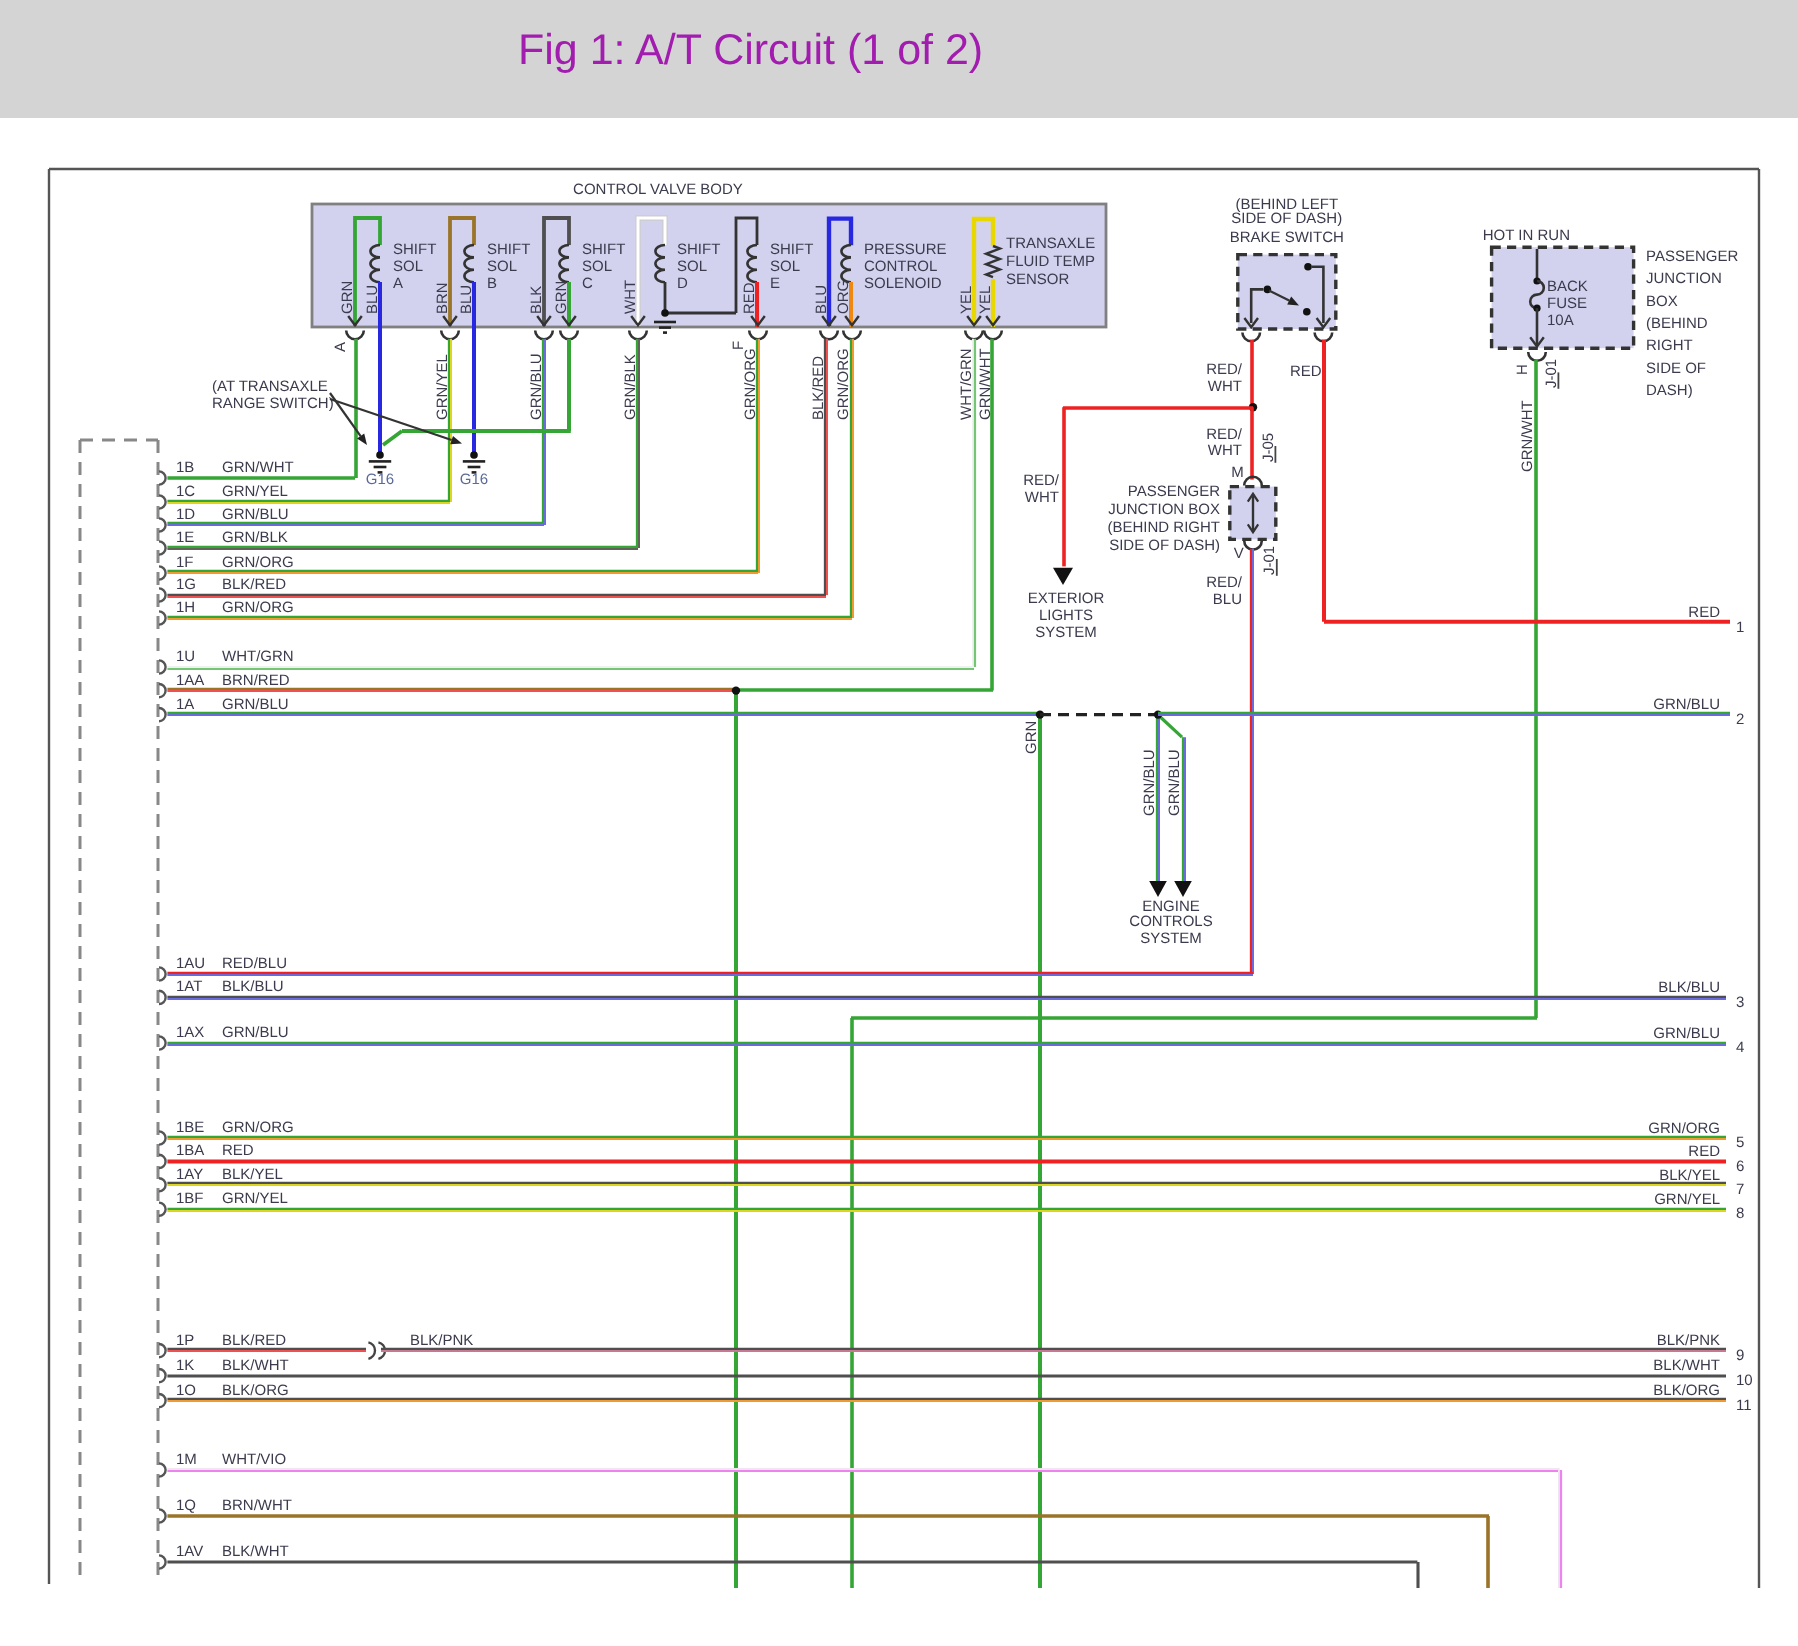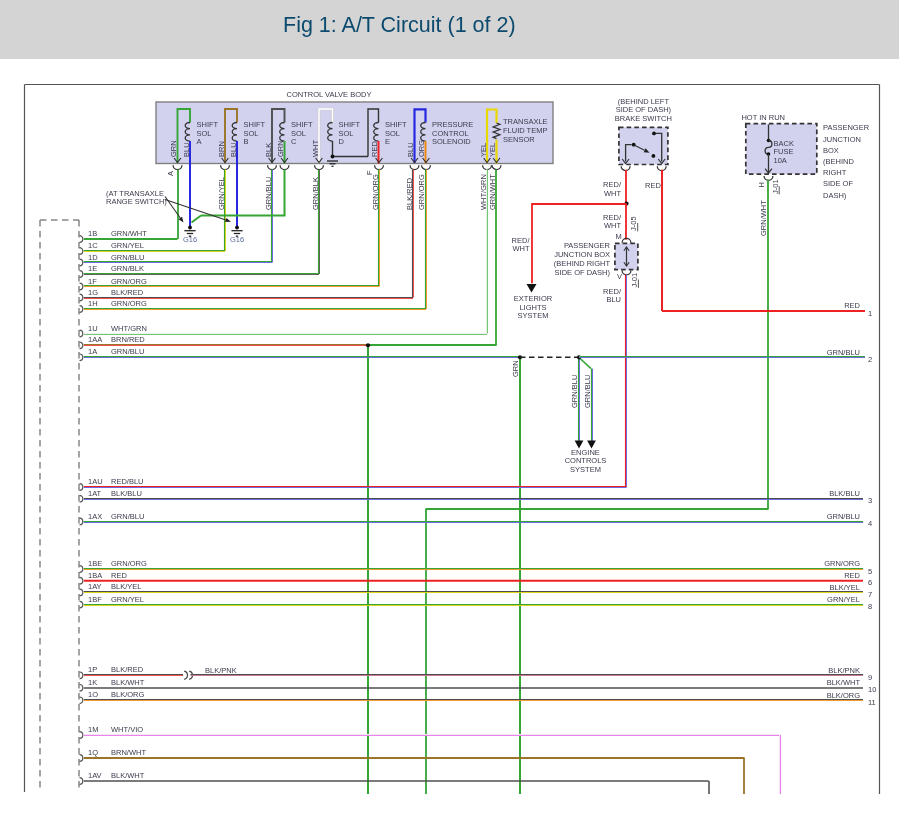--- a/index.html
+++ b/index.html
@@ -1,18 +1,18 @@
 <!DOCTYPE html>
 <html><head>
 <meta charset="utf-8">
 <style>
 html,body { margin:0; padding:0; background:#ffffff; }
 #page { position:relative; width:899px; height:823px; font-family:"Liberation Sans", sans-serif; overflow:hidden; }
 #hdr { position:absolute; left:0; top:0; width:899px; height:59px; background:#d4d4d4; }
-#title { position:absolute; left:259px; top:13px; font-size:21.5px; color:#0c4a6e;margin-left:24px; }
+#title { position:absolute; left:259px; top:13px; font-size:21.5px; color:#a21caf; }
 svg { position:absolute; left:0; top:0; }
 text { font-family:"Liberation Sans", sans-serif; }
 </style>
 </head>
 <body>
 <div id="page">
 <div id="hdr"></div>
 <div id="title">Fig 1: A/T Circuit (1 of 2)</div>
 <svg width="899" height="823" viewBox="0 0 899 823">
 <line x1="24.5" y1="84.5" x2="879.5" y2="84.5" stroke="#555" stroke-width="1.2" stroke-linecap="butt"></line>

